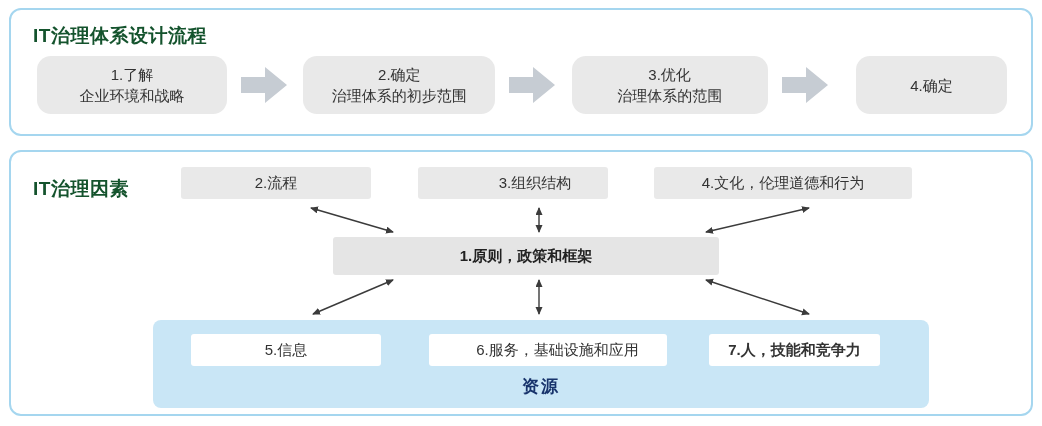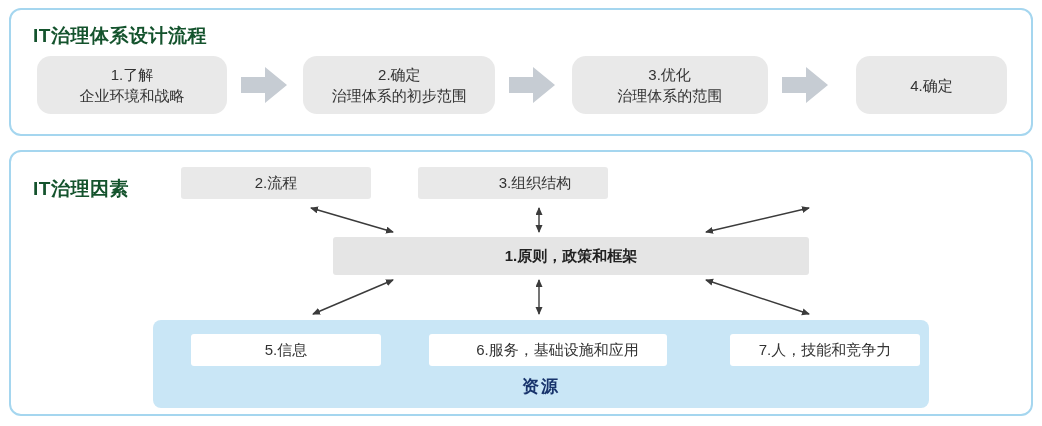--- a/index.html
+++ b/index.html
@@ -45,41 +45,41 @@
   .factor-box {
     position: absolute; height: 32px; background: #e9e9e9; border-radius: 3px;
     display: flex; align-items: center; justify-content: center;
     font-size: 15px; color: #333333; text-align: right;
   }
   .factor-1 { left: 170px; top: 15px; width: 190px; }
   .factor-2 { left: 407px; top: 15px; width: 190px; padding-left: 44px; }
   .factor-3 { left: 643px; top: 15px; width: 258px; }
 
   .center-box {
-    position: absolute; left: 322px; top: 85px; width: 476px; height: 38px;
+    position: absolute; left: 322px; top: 85px; width: 386px; height: 38px;
     background: #e5e5e5; border-radius: 3px;
     display: flex; align-items: center; justify-content: center;
     font-size: 15px; font-weight: bold; color: #222222;
   }
 
   .connectors { position: absolute; left: 0; top: 0; pointer-events: none; }
   .connectors line { stroke: #3b3b3b; stroke-width: 1.4; }
 
   .resource-container {
     position: absolute; left: 142px; top: 168px; width: 776px; height: 88px;
     background: #c9e6f6; border-radius: 8px;
   }
   .resource-box {
     position: absolute; top: 14px; height: 32px; background: #ffffff; border-radius: 3px;
     display: flex; align-items: center; justify-content: center;
     font-size: 15px; color: #333333; text-align: center;
   }
   .resource-1 { left: 38px;  width: 190px; }
   .resource-2 { left: 276px; width: 238px; padding-left: 19px; }
-  .resource-3 { left: 577px; width: 190px; }
+  .resource-3 { left: 556px; width: 171px; font-weight: bold; }
   .resource-label {
     position: absolute; left: 0; right: 0; bottom: 10px;
     text-align: center; font-size: 17px; font-weight: bold; color: #17336b;
     letter-spacing: 2px;
   }
 </style>
 </head>
 <body>
 
 <div class="page">
@@ -120,20 +120,21 @@
       </div>
 
     </div>
   </section>
 
   <section class="panel factors-panel">
     <h2 class="panel-title">IT治理因素</h2>
 
     <div class="factor-box factor-1">2.流程</div>
     <div class="factor-box factor-2">3.组织结构</div>
+    <div class="factor-box factor-3">4.文化，伦理道德和行为</div>
 
     <div class="center-box">1.原则，政策和框架</div>
 
     <svg class="connectors" width="1024" height="266" viewBox="0 0 1024 266">
       <defs>
         <marker id="ah" markerWidth="9" markerHeight="8" refX="7" refY="3.5" orient="auto-start-reverse" markerUnits="userSpaceOnUse">
           <path d="M0,0 L8,3.5 L0,7 Z" fill="#3b3b3b"></path>
         </marker>
       </defs>
       <line x1="382" y1="80" x2="300" y2="56" marker-start="url(#ah)" marker-end="url(#ah)"></line>

